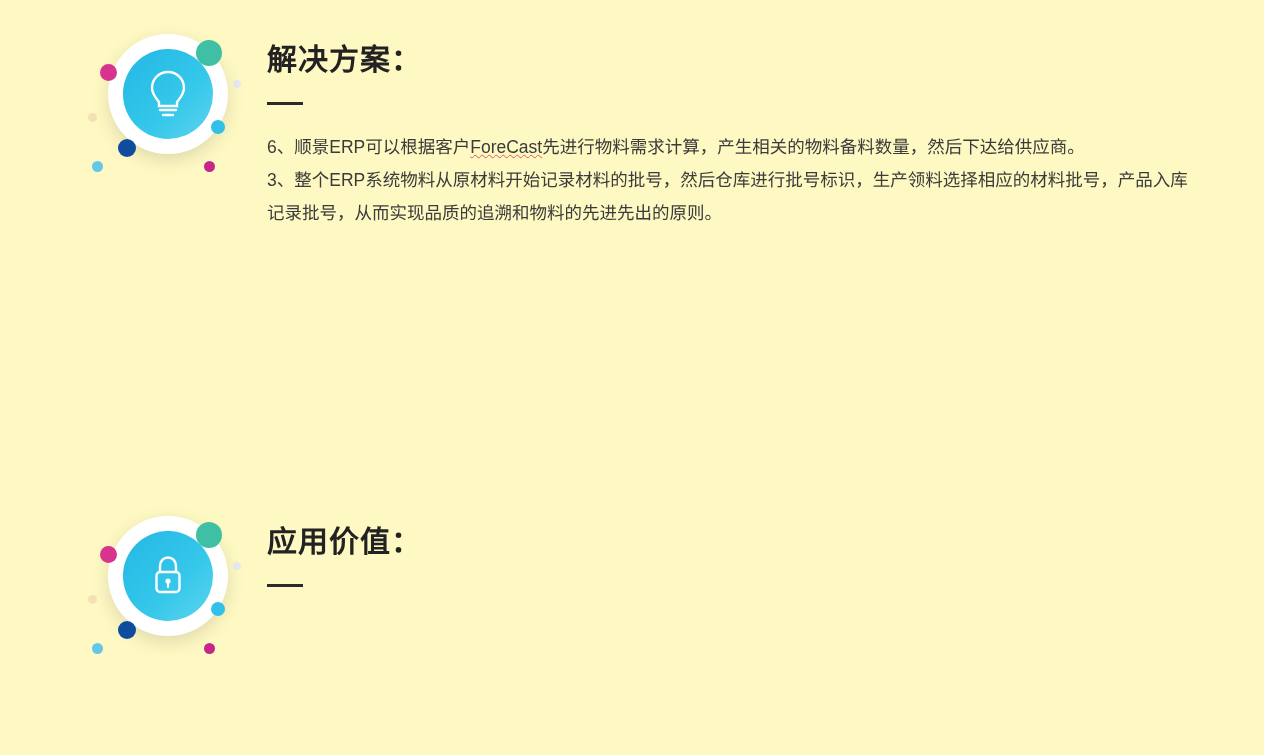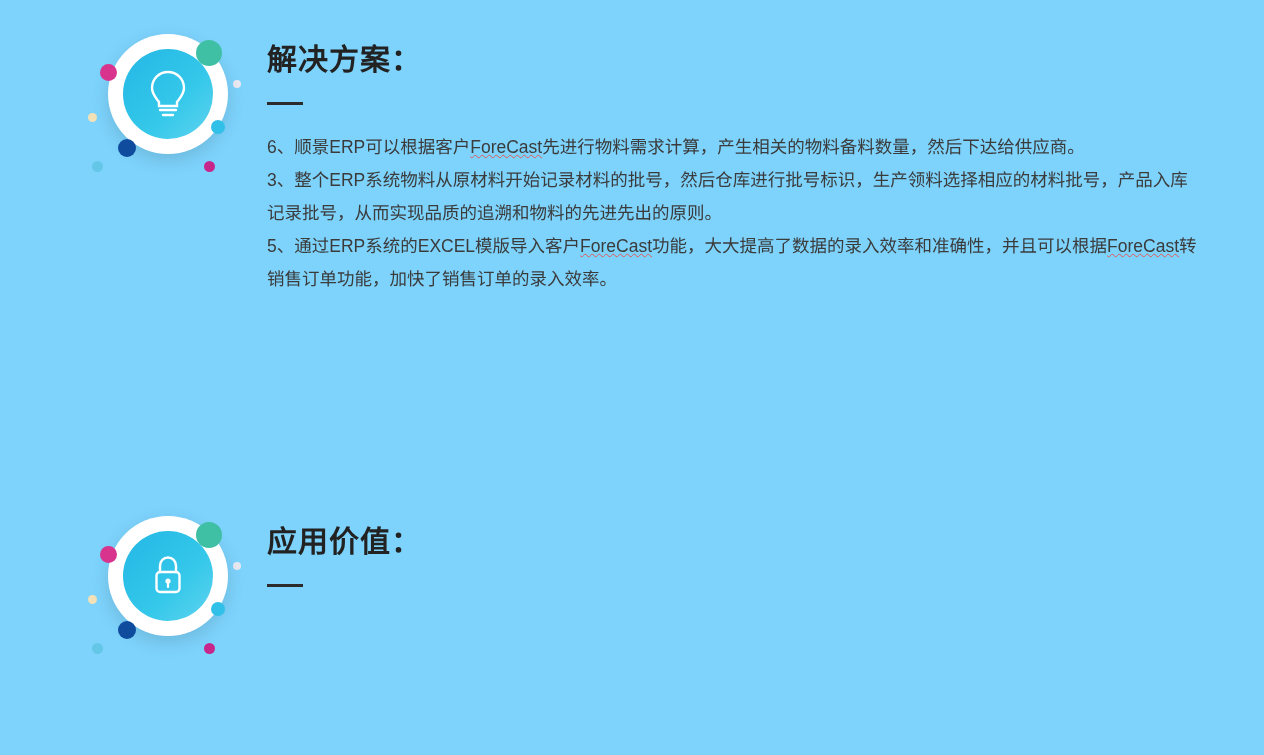--- a/index.html
+++ b/index.html
@@ -12,21 +12,21 @@
     height: 755px;
     font-family: "Liberation Sans", "DejaVu Sans", sans-serif;
     color: #333333;
     overflow: hidden;
   }
 
   .page {
     position: relative;
     width: 1264px;
     height: 755px;
-    background: #7dd3fc;
+    background: #fef9c3;
   }
 
   .section {
     position: absolute;
     left: 0;
     width: 1264px;
   }
   .section-solution { top: 8px; }
   .section-value    { top: 490px; }
 
@@ -137,21 +137,20 @@
         </svg>
       </div>
     </div>
 
     <div class="content">
       <h2 class="heading">解决方案：</h2>
       <div class="rule"></div>
       <div class="body-text">
         <p><span>6、顺景ERP可以根据客户</span><span class="sp-underline">ForeCast</span><span>先进行物料需求计算，产生相关的物料备料数量，然后下达给供应商。</span></p>
         <p><span>3、整个ERP系统物料从原材料开始记录材料的批号，然后仓库进行批号标识，生产领料选择相应的材料批号，产品入库记录批号，从而实现品质的追溯和物料的先进先出的原则。</span></p>
-        <p><span>5、通过ERP系统的EXCEL模版导入客户</span><span class="sp-underline">ForeCast</span><span>功能，大大提高了数据的录入效率和准确性，并且可以根据</span><span class="sp-underline">ForeCast</span><span>转销售订单功能，加快了销售订单的录入效率。</span></p>
       </div>
     </div>
   </div>
 
   <div class="section section-value">
 
     <div class="icon-cluster">
       <div class="dot dot-cream"></div>
       <div class="dot dot-soft"></div>
       <div class="ring-outer"></div>

